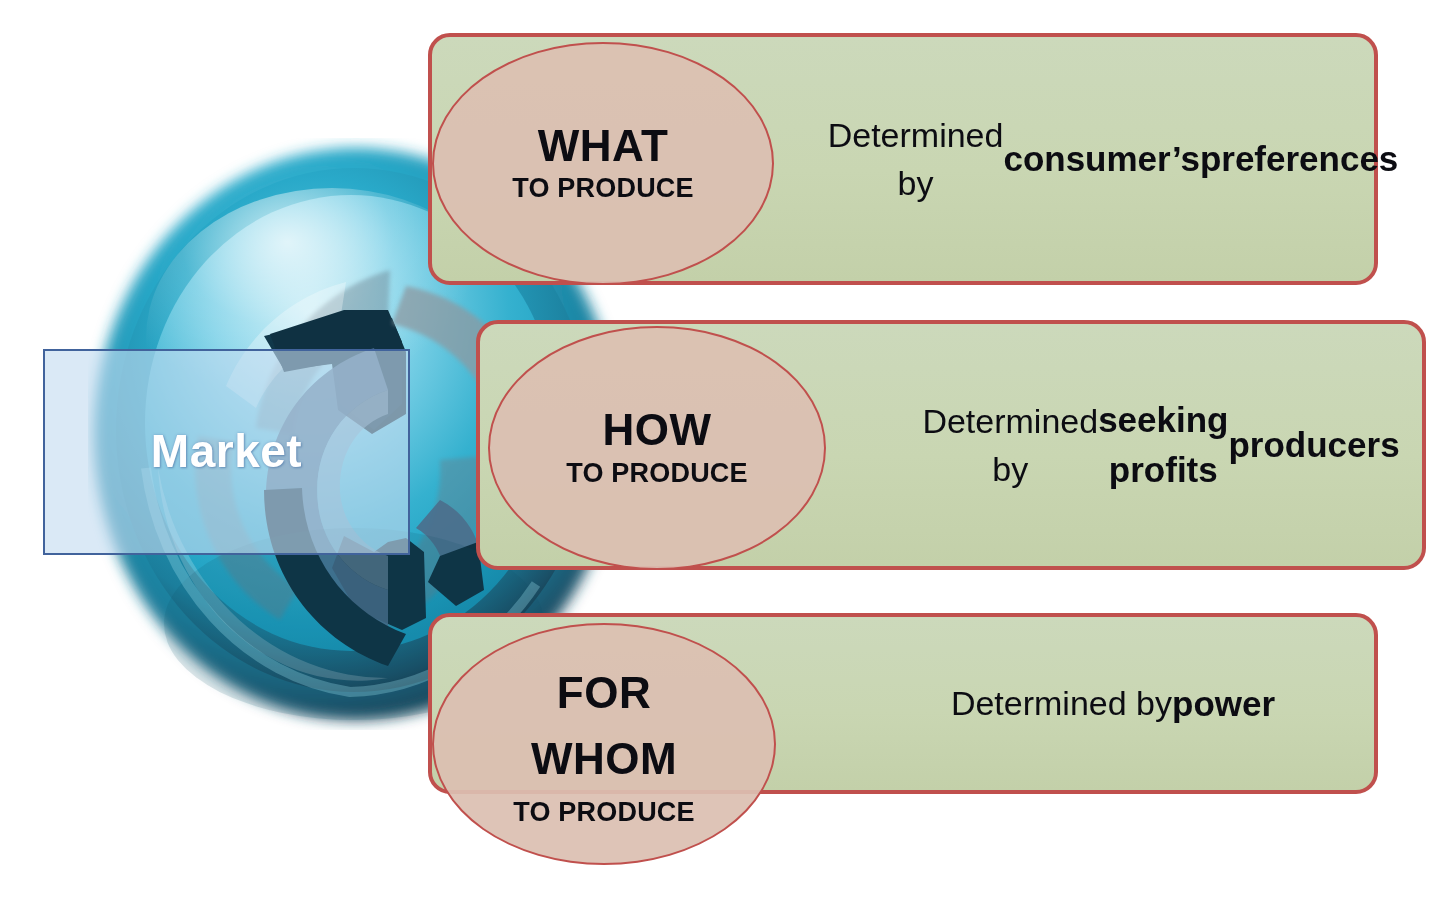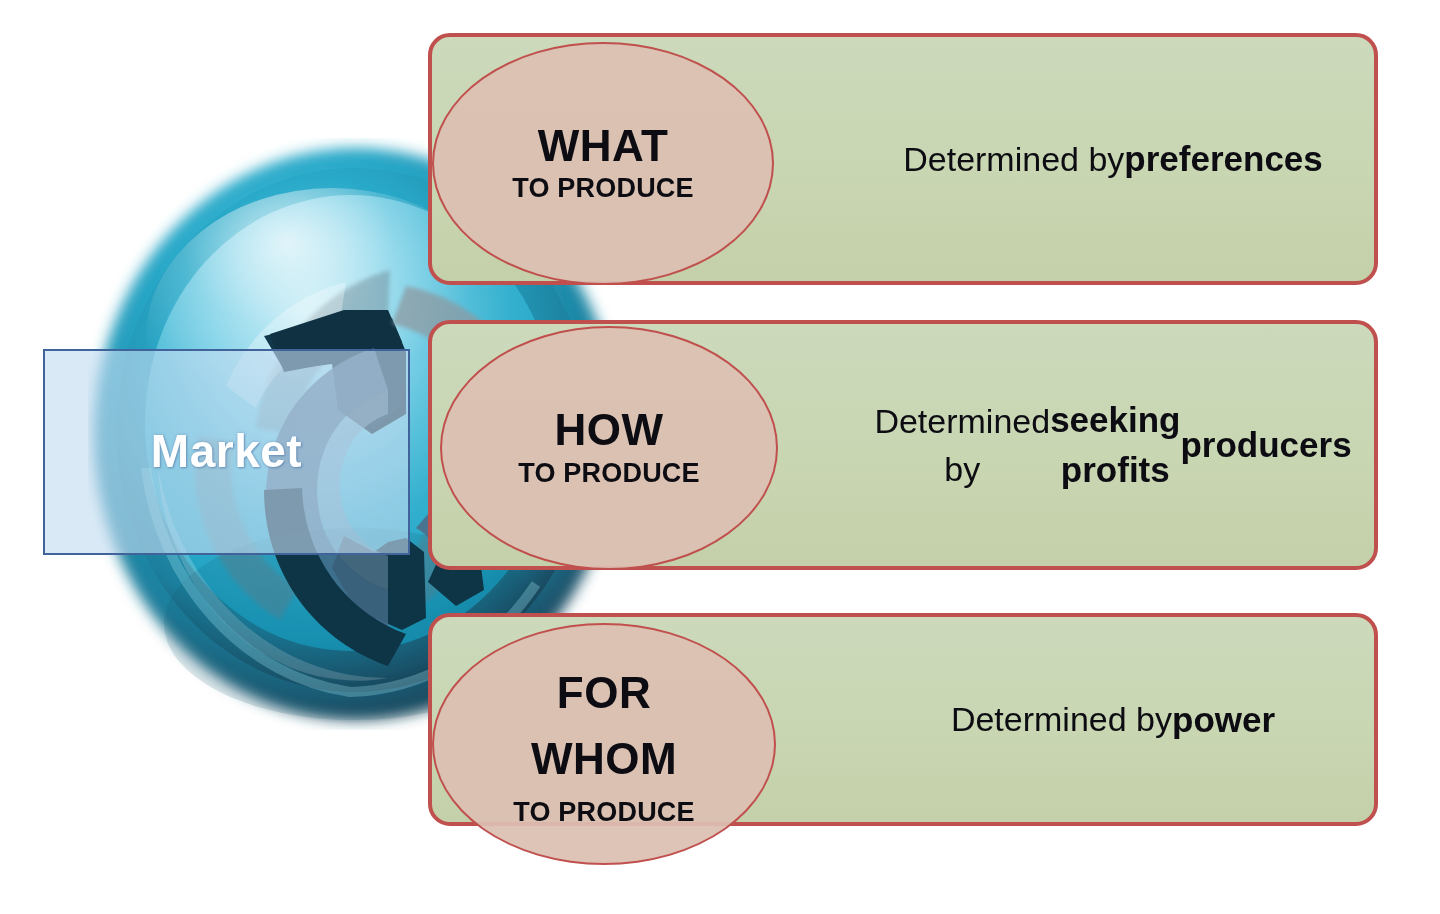--- a/index.html
+++ b/index.html
@@ -56,22 +56,22 @@
   .row-card {
     position: absolute;
     left: 428px;
     width: 950px;
     background: linear-gradient(180deg, #ccd9bb 0%, #c9d6b2 55%, #c3d0a9 100%);
     border: 4px solid #c0504d;
     border-radius: 22px;
     box-sizing: border-box;
   }
   .row-1 { top: 33px;  height: 252px; }
-  .row-2 { top: 320px; height: 250px; }
-  .row-3 { top: 613px; height: 213px; }
+  .row-2 { top: 320px; height: 250px; margin-left: 48px; }
+  .row-3 { top: 613px; height: 181px; }
 
   
   .oval {
     position: absolute;
     left: 2px;
     top: 7px;
     width: 340px;
     height: 238px;
     background: rgba(220, 192, 178, 0.93);
     border: 2px solid #c0504d;
@@ -287,20 +287,21 @@
     </div>
   </div>
 
   <div class="row-card row-1">
     <div class="oval oval-r1">
       <div class="oval-main">WHAT</div>
       <div class="oval-sub">TO PRODUCE</div>
     </div>
     <div class="desc">
       <div class="desc-lead">Determined by</div>
+      <div class="desc-strong">consumer’s</div>
       <div class="desc-strong">preferences</div>
     </div>
   </div>
 
   <div class="row-card row-2">
     <div class="oval oval-r2">
       <div class="oval-main">HOW</div>
       <div class="oval-sub">TO PRODUCE</div>
     </div>
     <div class="desc">

